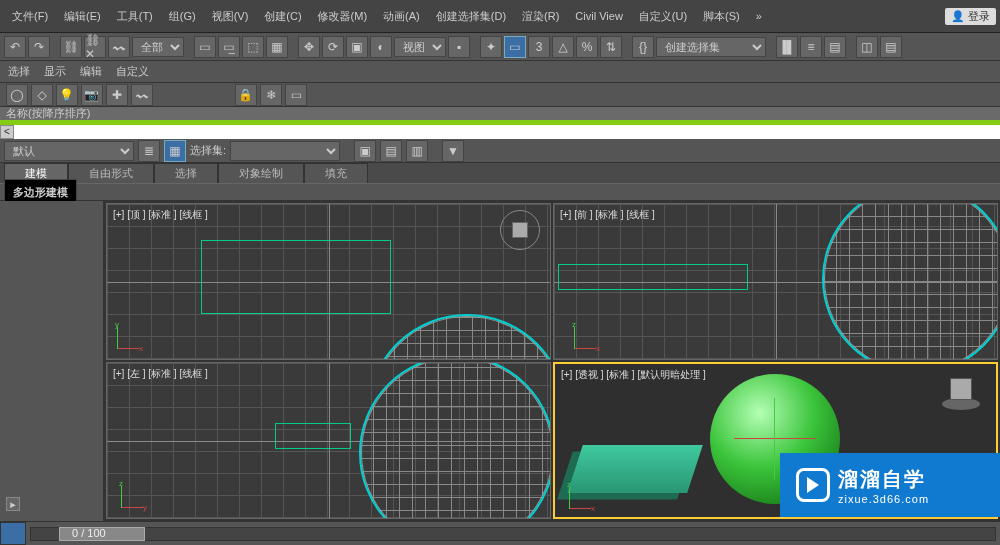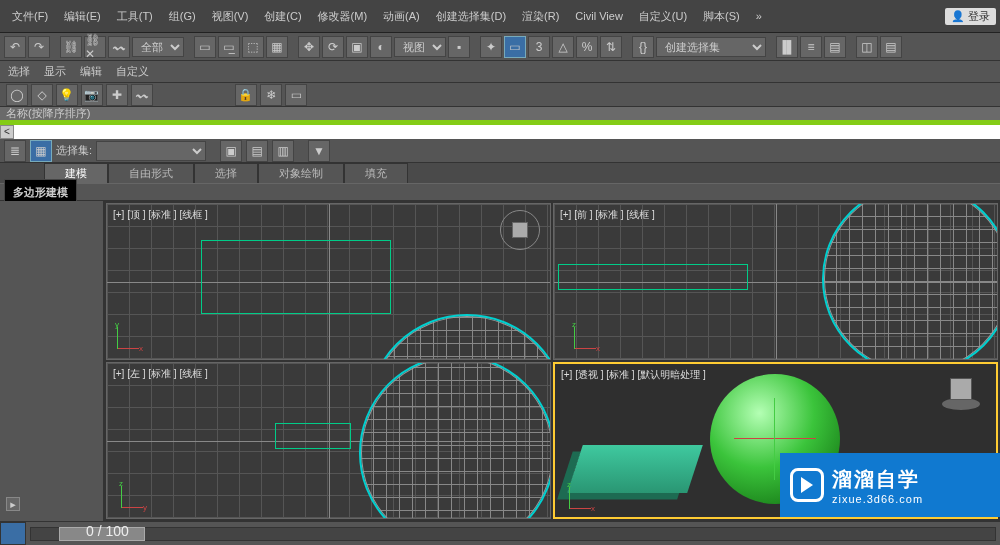--- a/index.html
+++ b/index.html
@@ -29,21 +29,21 @@
 .searchbar { background: #e8e8e8; height: 14px; display: flex; padding: 0; }
 .searchbar .arrow { width: 14px; background: #ccc; border: 1px solid #888; text-align: center; color: #333; font-size: 10px; line-height: 12px; }
 .searchbar input { flex: 1; border: none; background: #fff; font-size: 10px; padding: 0 2px; }
 
 
 .selsetrow { background: #555; height: 24px; display: flex; align-items: center; padding: 0 4px; gap: 4px; border-bottom: 1px solid #333; }
 
 
 .tabrow { background: #4a4a4a; height: 20px; display: flex; align-items: flex-end; padding: 0 4px; gap: 0; }
 .tab { padding: 2px 20px; background: #555; border: 1px solid #333; border-bottom: none; color: #bbb; cursor: pointer; font-size: 11px; }
-.tab.active { background: #666; color: #fff; margin-left: 40px; }
+.tab.active { background: #666; color: #fff; }
 .tab2row { background: #555; height: 18px; display: flex; align-items: center; padding: 0 4px; border-top: 1px solid #666; border-bottom: 1px solid #333; }
 .tab2 { padding: 5px 8px; background: #000000; border: 1px solid #444; font-size: 11px; font-weight: bold; }
 
 
 .main { position: relative; background: #4a4a4a; height: 320px; display: flex; }
 .leftpanel { width: 104px; background: #555; border-right: 1px solid #333; position: relative; }
 .expandbtn { position: absolute; bottom: 10px; left: 6px; width: 14px; height: 14px; background: #666; border: 1px solid #888; color: #ccc; text-align: center; line-height: 12px; cursor: pointer; }
 .viewports { flex: 1; display: grid; grid-template-columns: 1fr 1fr; grid-template-rows: 1fr 1fr; gap: 2px; padding: 2px; background: #333; }
 .vp { background: #3a3a3a; border: 1px solid #666; position: relative; overflow: hidden; }
 .vp.active { border: 2px solid #ffcc33; }
@@ -92,33 +92,33 @@
   background: radial-gradient(circle at 38% 30%, #b4ffb4, #3bc43b 45%, #0a5f0a 100%);
 }
 .greensphere::before { content:""; position:absolute; left:24px; top:64px; width:82px; height:1px; background:#c44;}
 .greensphere::after { content:""; position:absolute; left:64px; top:24px; width:1px; height:82px; background:#4c4;}
 .pointlight { position:absolute; right:78px; bottom:24px; width:20px; height:12px; background:#eee; border-radius:50%; box-shadow:0 0 3px #fff;}
 .pvcube { position:absolute; top:8px; right:10px; width:50px; height:44px;}
 .pvcube .disk { position:absolute; left:6px; top:26px; width:38px; height:12px; background:#666; border-radius:50%;}
 .pvcube .cb { position:absolute; left:14px; top:6px; width:22px; height:22px; background:#aaa; border:1px solid #555;}
 
 
-.watermark { position: absolute; right: 0; bottom: 28px; width: 220px; height: 64px; background: #1079d0; color: #fff; display: flex; align-items: center; gap: 8px; padding: 4px 10px; z-index: 50; }
+.watermark { position: absolute; right: 0; bottom: 28px; width: 220px; height: 64px; background: #1079d0; color: #fff; display: flex; align-items: center; gap: 8px; padding: 4px 16px; z-index: 50; }
 .watermark .play { width: 34px; height: 34px; border: 3px solid #fff; border-radius: 8px; display:flex; align-items:center; justify-content:center; }
 .watermark .play::after { content:""; border-left: 12px solid #fff; border-top: 8px solid transparent; border-bottom: 8px solid transparent; }
 .watermark .txt .t1 { font-size: 20px; font-weight: bold; letter-spacing: 2px; }
 .watermark .txt .t2 { font-size: 11px; letter-spacing: 1px; }
 
 
 .timeline { position: absolute; left: 0; right: 0; bottom: 0; height: 24px; background: #555; border-top: 1px solid #333; display: flex; align-items: center; }
 .tlleft { width: 26px; height: 100%; background: #4a4a4a; display:flex; flex-direction:column; }
 .tlicon { flex:1; border:1px solid #333; background:#3a6ea5; }
 .tlslider { flex:1; position:relative; height: 14px; background:#444; border:1px solid #333; margin: 4px; }
 .tlslider .thumb { position:absolute; left:28px; top:-1px; width:86px; height:14px; background:#888; border:1px solid #aaa; }
-.tlframe { position:absolute; left:60px; bottom:6px; color:#eee; font-size:14px; }
+.tlframe { position:absolute; left:46px; bottom:6px; color:#eee; font-size:11px; }
 </style>
 </head>
 <body>
 
 <div class="menubar">
   <span class="mi">文件(F)</span>
   <span class="mi">编辑(E)</span>
   <span class="mi">工具(T)</span>
   <span class="mi">组(G)</span>
   <span class="mi">视图(V)</span>
@@ -196,20 +196,21 @@
   <div class="tbtn">▭</div>
 </div>
 
 <div class="namesort">名称(按降序排序)</div>
 <div class="searchbar">
   <div class="arrow">&lt;</div>
   <input type="text" style="">
 </div>
 
 <div class="selsetrow">
+  <select class="tselect" style="width:130px"><option>默认</option></select>
   <div class="tbtn">≣</div>
   <div class="tbtn active">▦</div>
   <span>选择集:</span>
   <select class="tselect" style="width:110px"><option></option></select>
   <div class="tsep"></div>
   <div class="tbtn">▣</div>
   <div class="tbtn">▤</div>
   <div class="tbtn">▥</div>
   <div class="tsep"></div>
   <div class="tbtn">▼</div>

